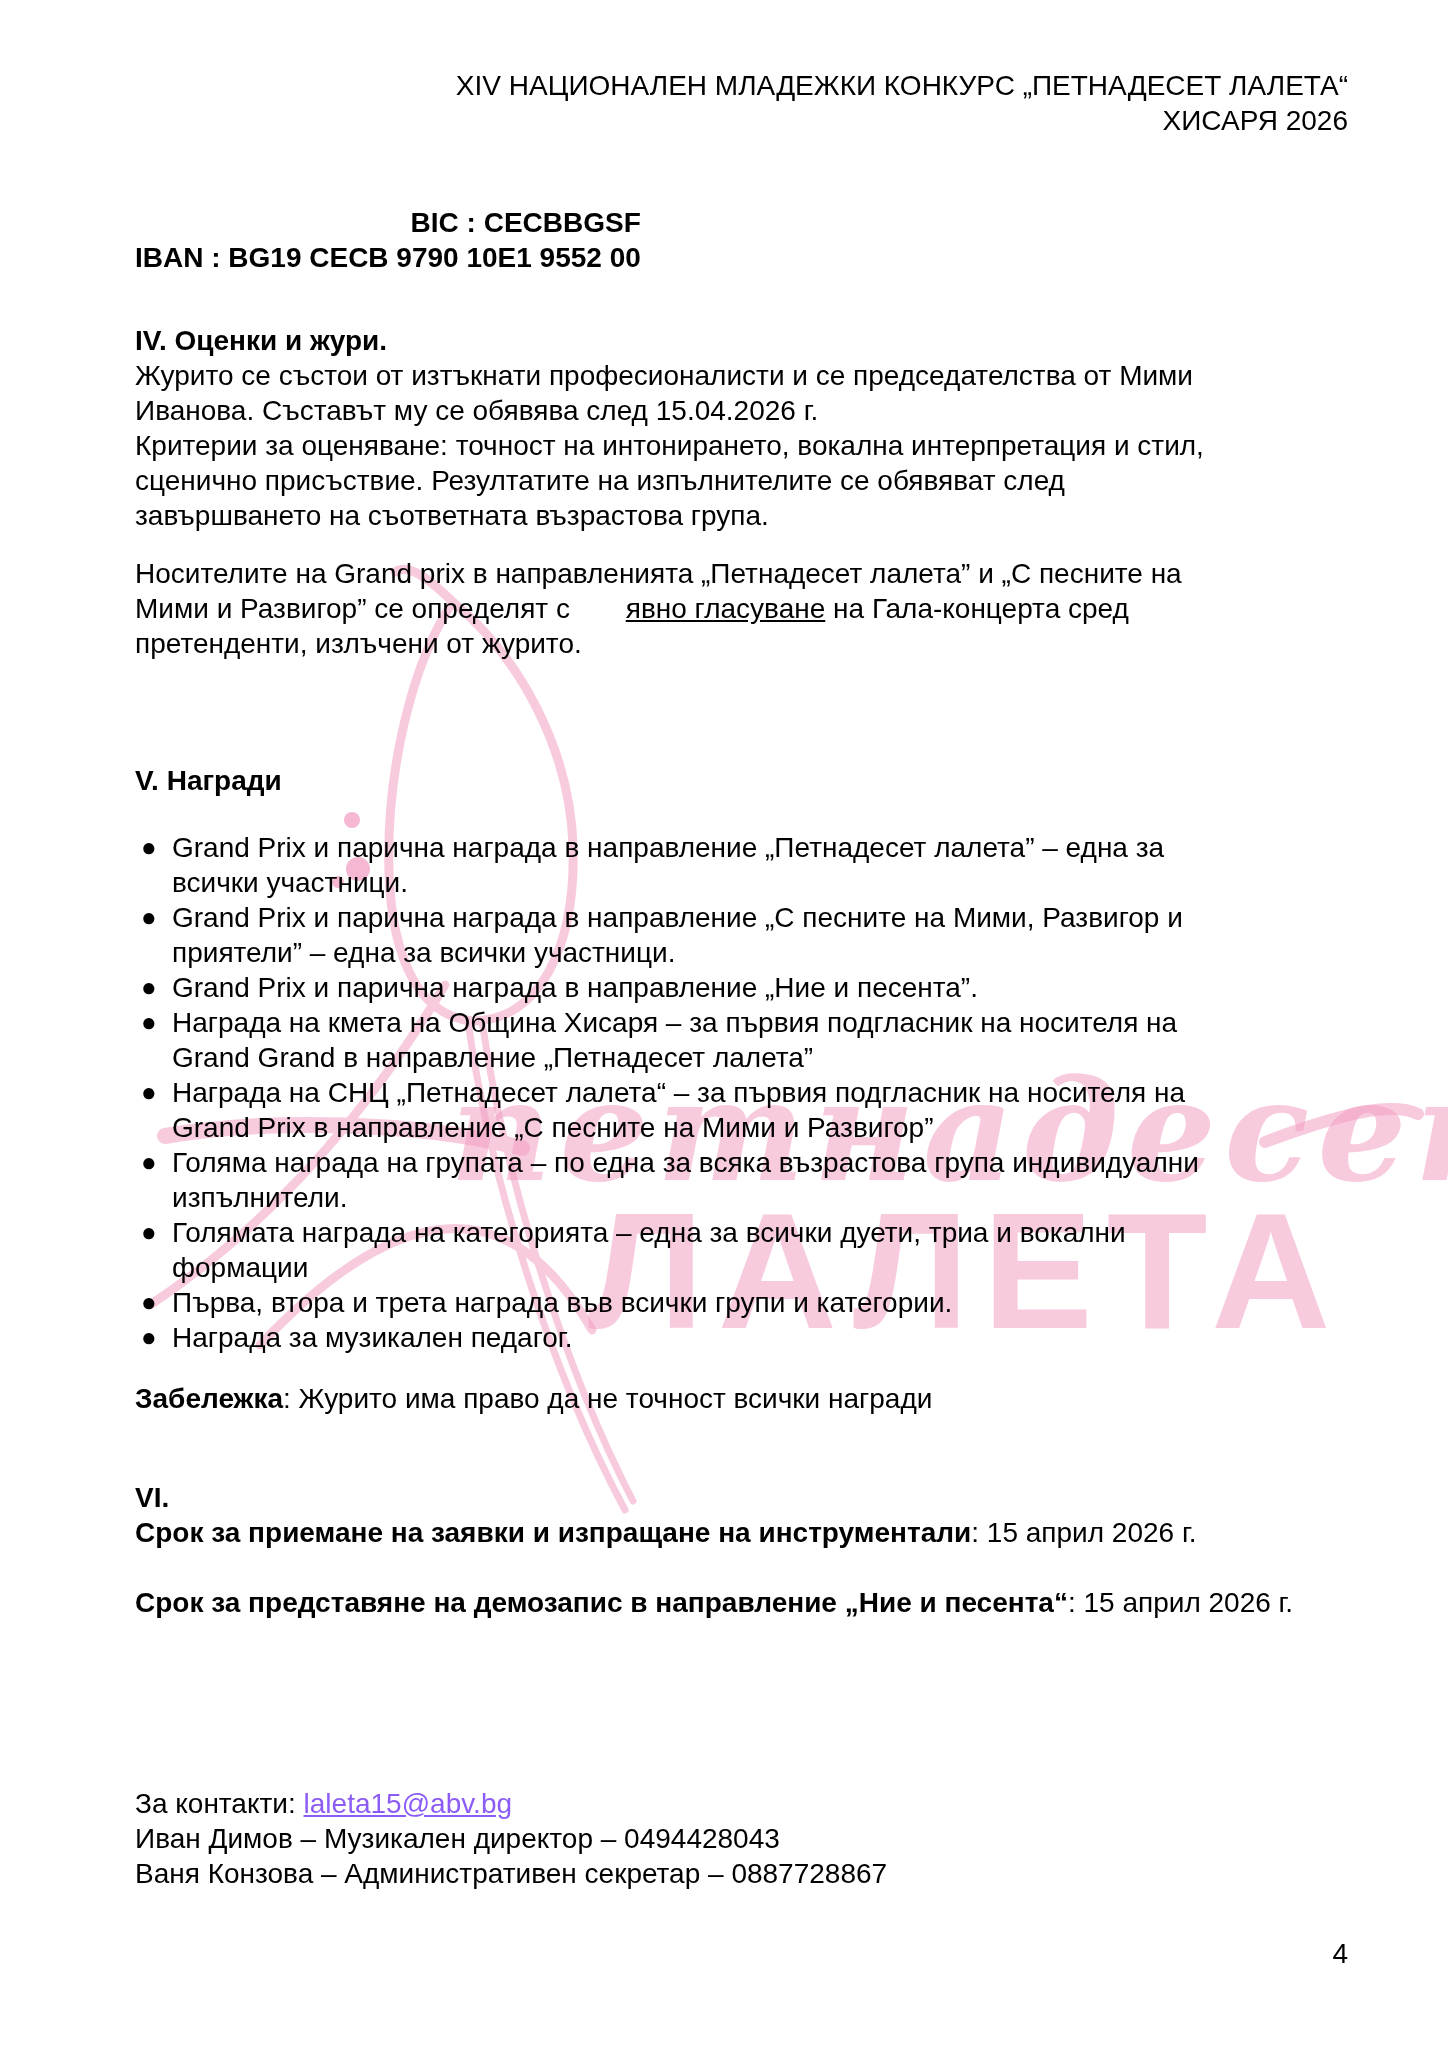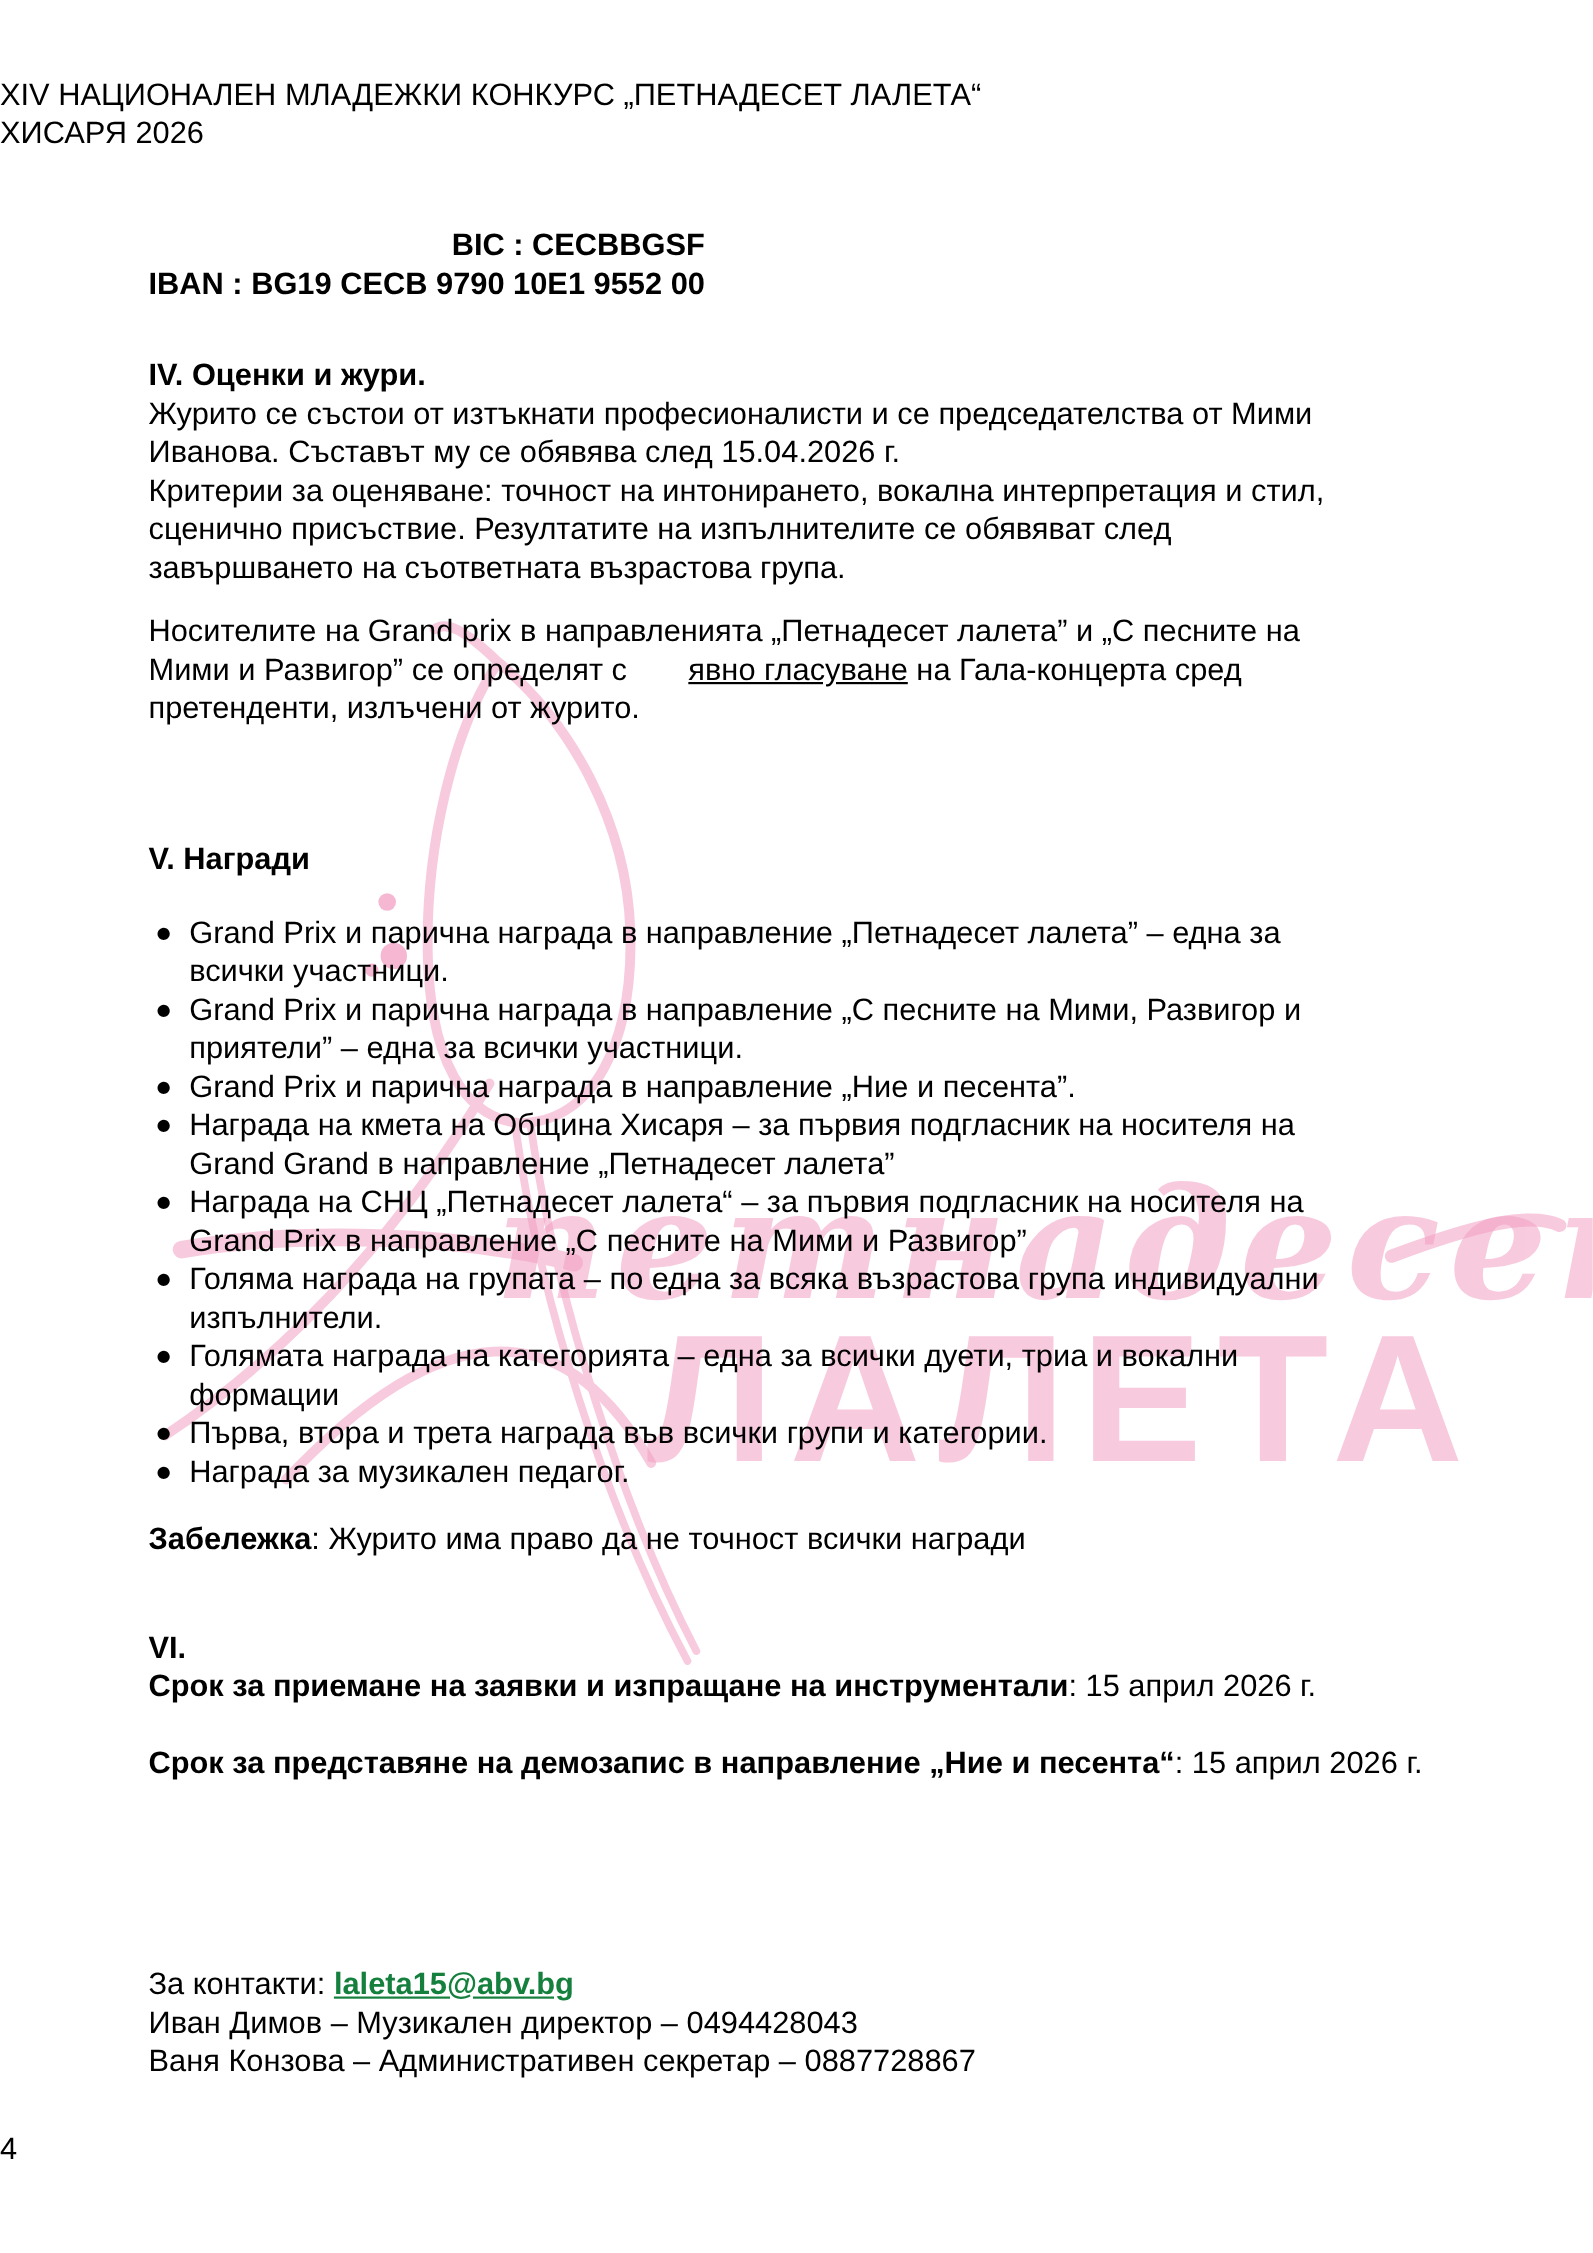--- a/index.html
+++ b/index.html
@@ -5,29 +5,29 @@
   html,body{margin:0;padding:0;background:#ffffff;}
   .page{
     position:relative;
     width:1448px;height:2048px;
     background:#ffffff;
     font-family:"Liberation Sans",sans-serif;
     font-size:28px;color:#000;
     overflow:hidden;
   }
   .abs{position:absolute;left:135px;}
-  .full{left:0;width:1348px;text-align:left;}
+  .full{left:0;width:1348px;text-align:right;}
   .line,.lines>div{height:35px;line-height:35px;white-space:nowrap;}
   .bold{font-weight:bold;text-align:right;}
   .u{text-decoration:underline;margin-left:48px;}
   .content{position:absolute;inset:0;z-index:2;}
   .watermark{position:absolute;left:120px;top:420px;z-index:1;}
   .bullet-item{display:flex;}
   .bullet-dot{width:37px;flex:0 0 37px;line-height:35px;text-indent:6px;font-size:26px;}
-  .link{color:#15803d;text-decoration:underline;cursor:pointer;font-weight:bold;}
+  .link{color:#8b5cf6;text-decoration:underline;cursor:pointer;}
   .wm-script{
     font-family:"DejaVu Serif",serif;
     font-style:italic;font-weight:bold;
   }
   .wm-caps{
     font-family:"Liberation Sans",sans-serif;
     font-weight:bold;letter-spacing:14px;
   }
 </style>
 </head>

